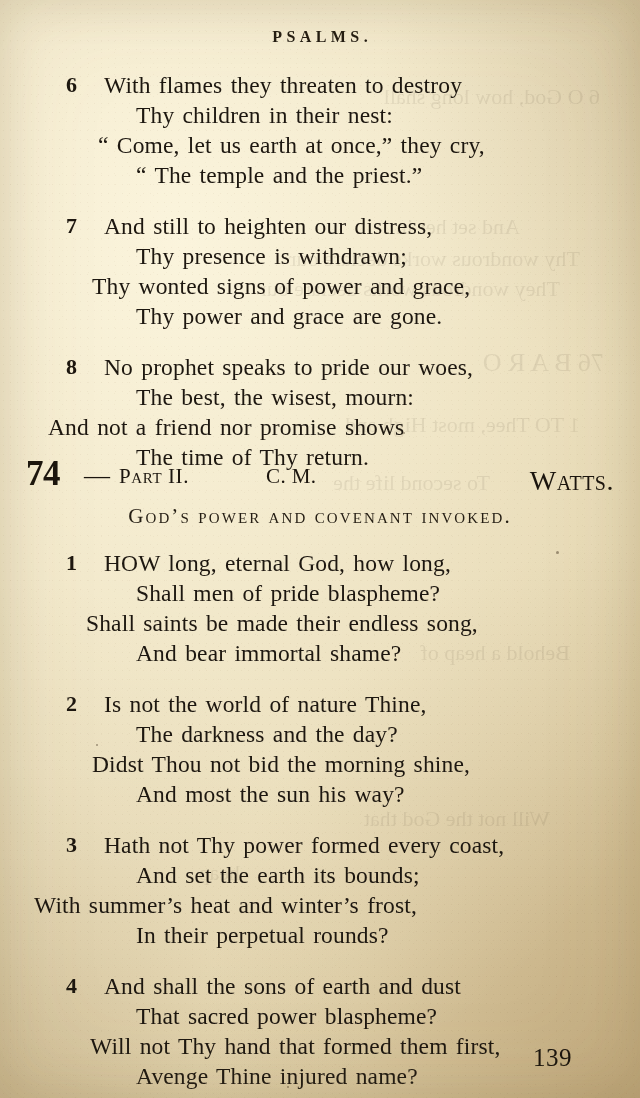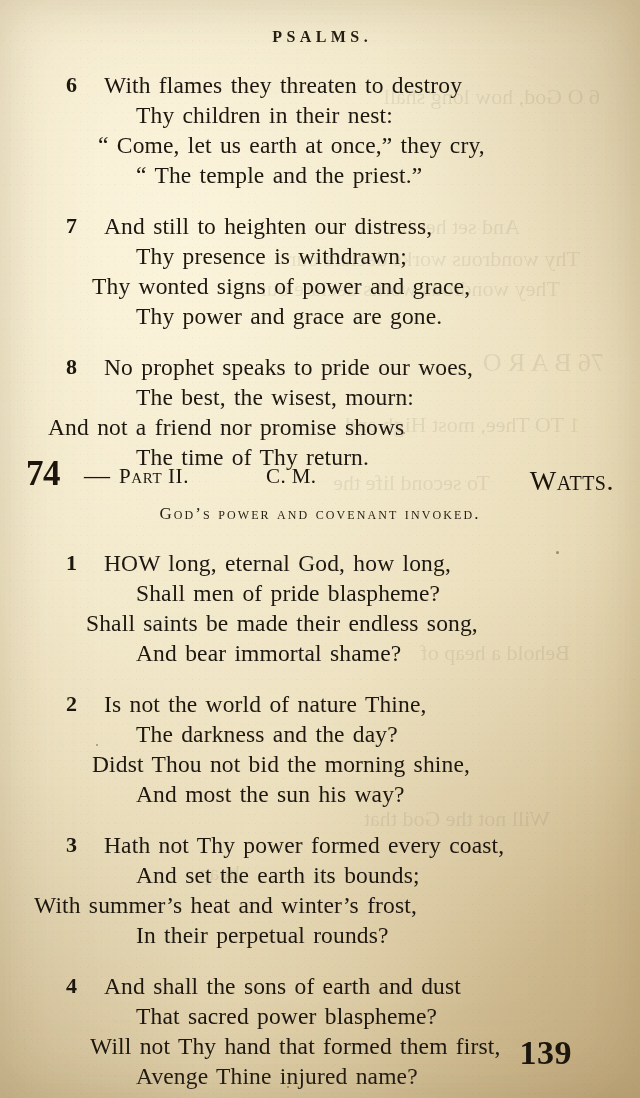--- a/index.html
+++ b/index.html
@@ -174,39 +174,39 @@
     font-variant: small-caps;
     letter-spacing: 0.5px;
     color: #1b150e;
   }
   #hymn-subtitle {
     position: absolute;
     top: 46px;
     left: 0;
     width: 640px;
     text-align: center;
-    font-size: 17px;
+    font-size: 21px;
     font-variant: small-caps;
     letter-spacing: 2.1px;
     color: #241d13;
   }
 
   #hymn-body {
     position: absolute;
     top: 548px;
     left: 0;
     width: 640px;
   }
 
   #page-number {
     position: absolute;
     right: 68px;
     bottom: 26px;
-    font-size: 34px;
-    font-weight: 700;
+    font-size: 25px;
+    font-weight: 400;
     color: #1b150e;
     letter-spacing: 0.5px;
   }
 
   
   .speck {
     position: absolute;
     background: rgba(60,45,26,0.45);
     border-radius: 50%;
     pointer-events: none;

